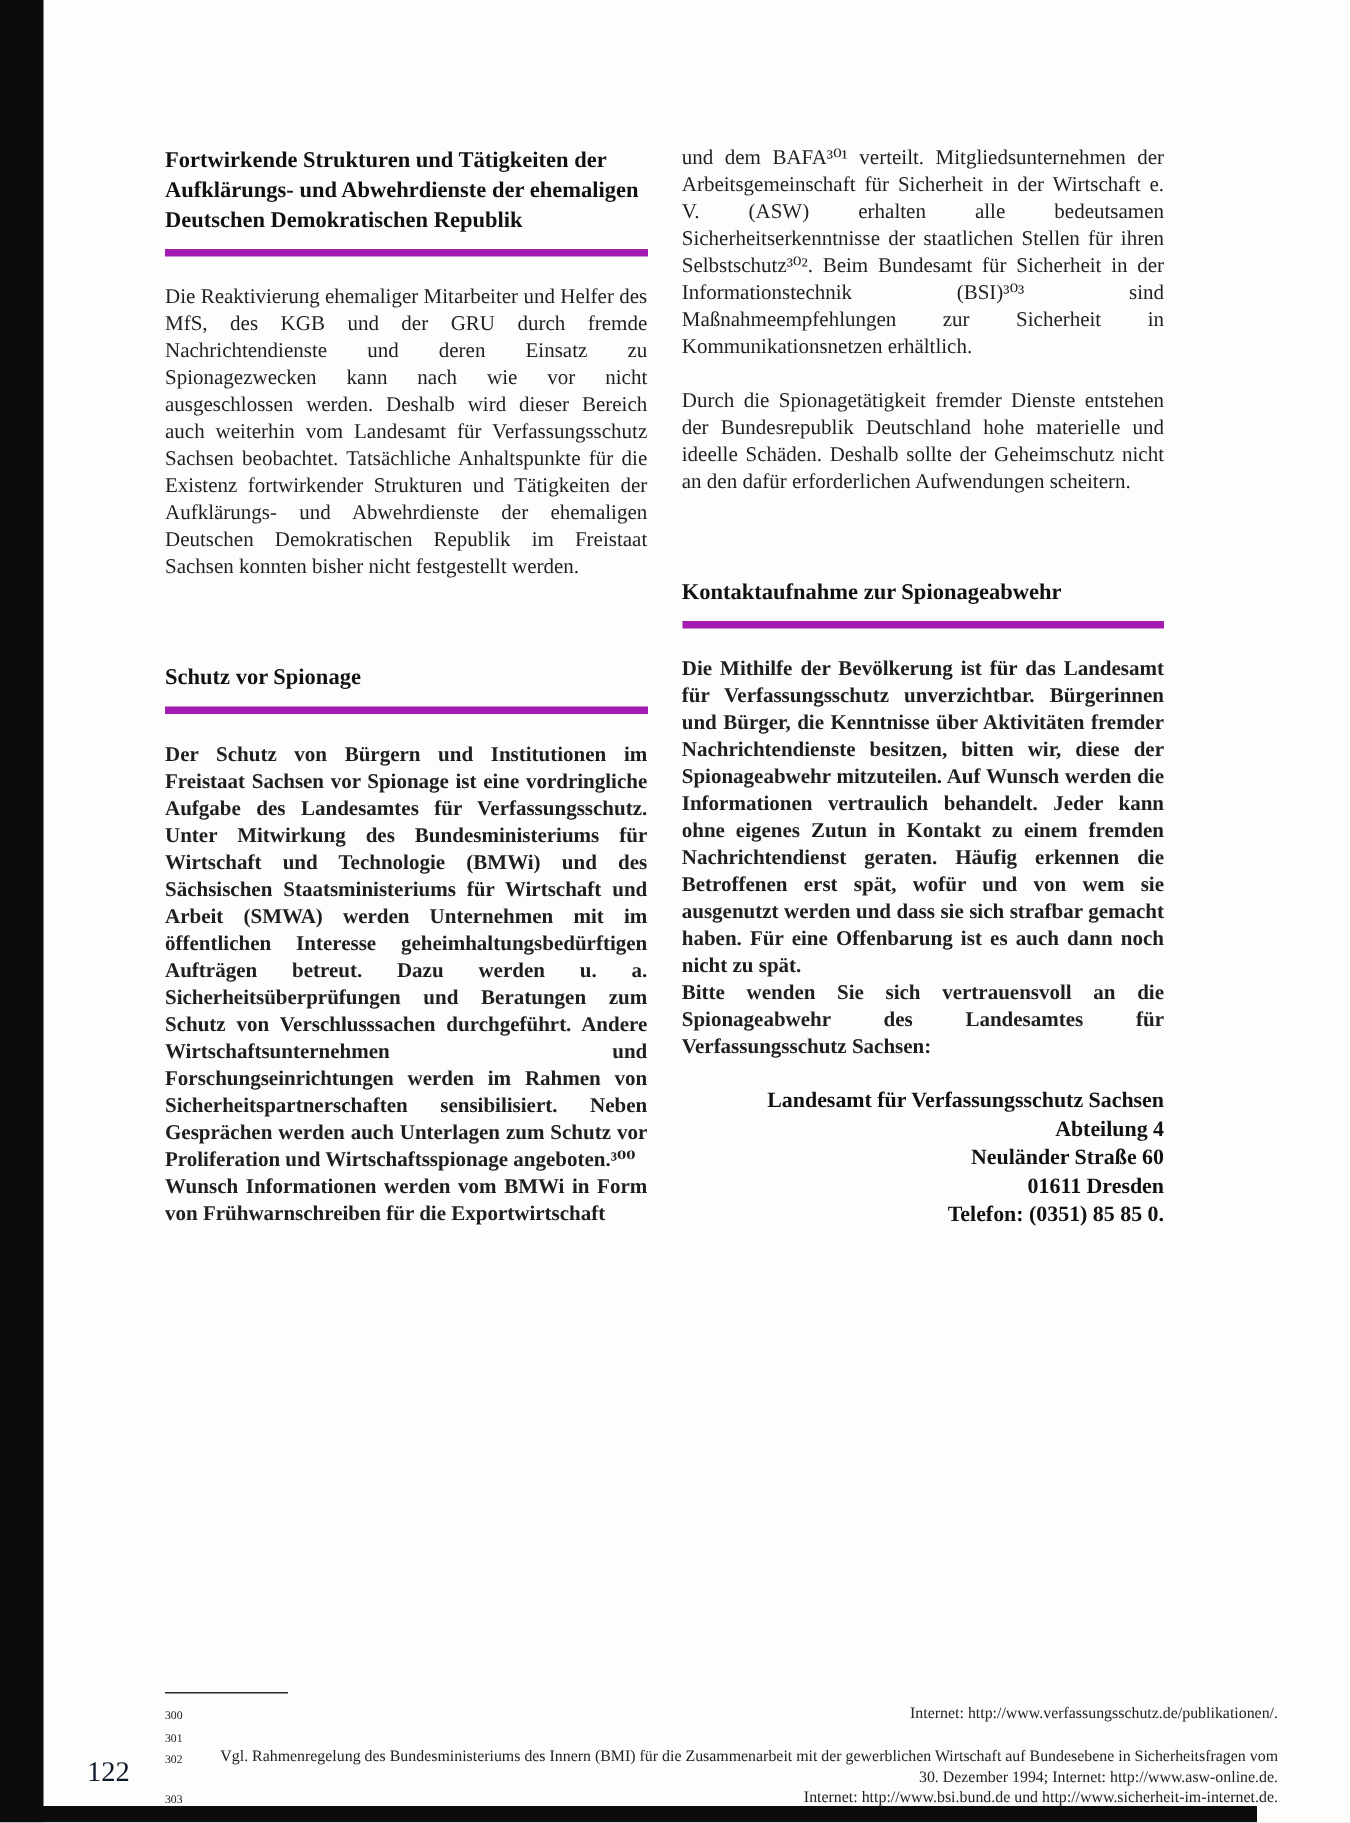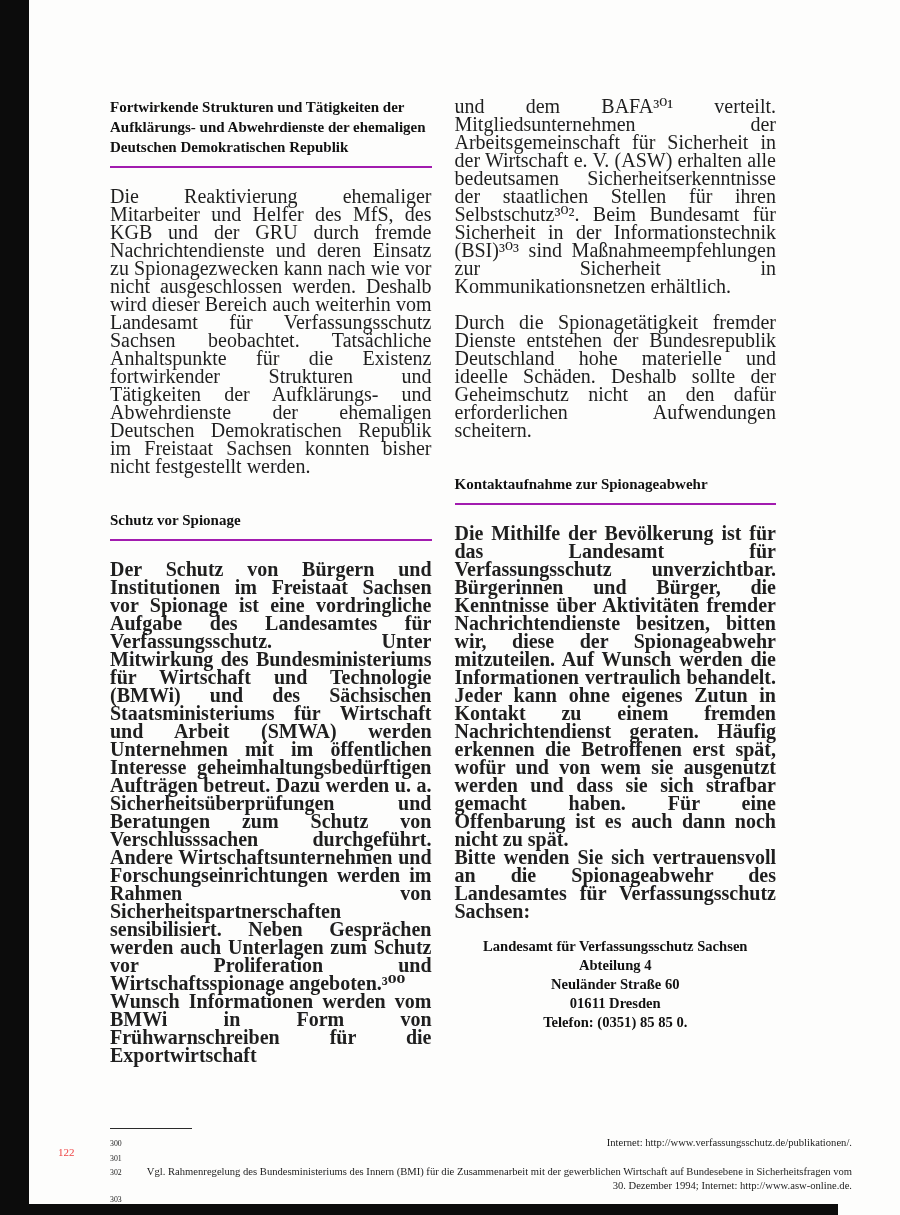--- a/index.html
+++ b/index.html
@@ -32,37 +32,37 @@
     display: flex;
     gap: 23px;
   }
   .col { width: 322px; }
   .heading {
     font-size: 15px;
     line-height: 1.34;
     font-weight: bold;
     color: #111;
     text-align: left;
-    border-bottom: 2px solid #a21caf;
+    border-bottom: 5px solid #a21caf;
     padding-bottom: 9px;
     margin: 0 0 19px 0;
   }
-  .gap-top { margin-top: 35px; }
+  .gap-top { margin-top: 54px; }
   .body {
-    font-size: 20px;
+    font-size: 14px;
     line-height: 18px;
     text-align: justify;
     hyphens: auto;
     -webkit-hyphens: auto;
     margin: 0 0 18px 0;
   }
   .tight { margin-bottom: 0; font-weight: bold; }
   .contact {
     margin-top: 17px;
-    text-align: center;
+    text-align: right;
     font-weight: bold;
     font-size: 14.6px;
     line-height: 19px;
     color: #111;
   }
   .footnotes {
     position: absolute;
     left: 110px; top: 1128px;
     width: 742px;
   }
@@ -80,23 +80,23 @@
   }
   .fn-num {
     flex: none;
     width: 28px;
     font-size: 7.8px;
     padding-top: 1px;
   }
   .fn-text { flex: 1; text-align: right; }
   .page-number {
     position: absolute;
-    left: 58px; top: 1146px;
-    font-size: 11px;
-    color: #ef4444;
+    left: 58px; top: 1171px;
+    font-size: 19px;
+    color: #0f172a;
   }
 </style>
 </head>
 <body>
 
 <div class="page">
 
   <div class="left-bar"></div>
   <div class="bottom-bar"></div>
 
@@ -139,18 +139,19 @@
     </div>
     <div class="fn-row">
       <span class="fn-num">301</span>
     </div>
     <div class="fn-row">
       <span class="fn-num">302</span>
       <span class="fn-text">Vgl. Rahmenregelung des Bundesministeriums des Innern (BMI) für die Zusammenarbeit mit der gewerblichen Wirtschaft auf Bundesebene in Sicherheitsfragen vom 30. Dezember 1994; Internet: http://www.asw-online.de.</span>
     </div>
     <div class="fn-row">
       <span class="fn-num">303</span>
+      <span class="fn-text">Internet: http://www.bsi.bund.de und http://www.sicherheit-im-internet.de.</span>
     </div>
   </div>
 
   <div class="page-number">122</div>
 
 </div>
 
 </body></html>

